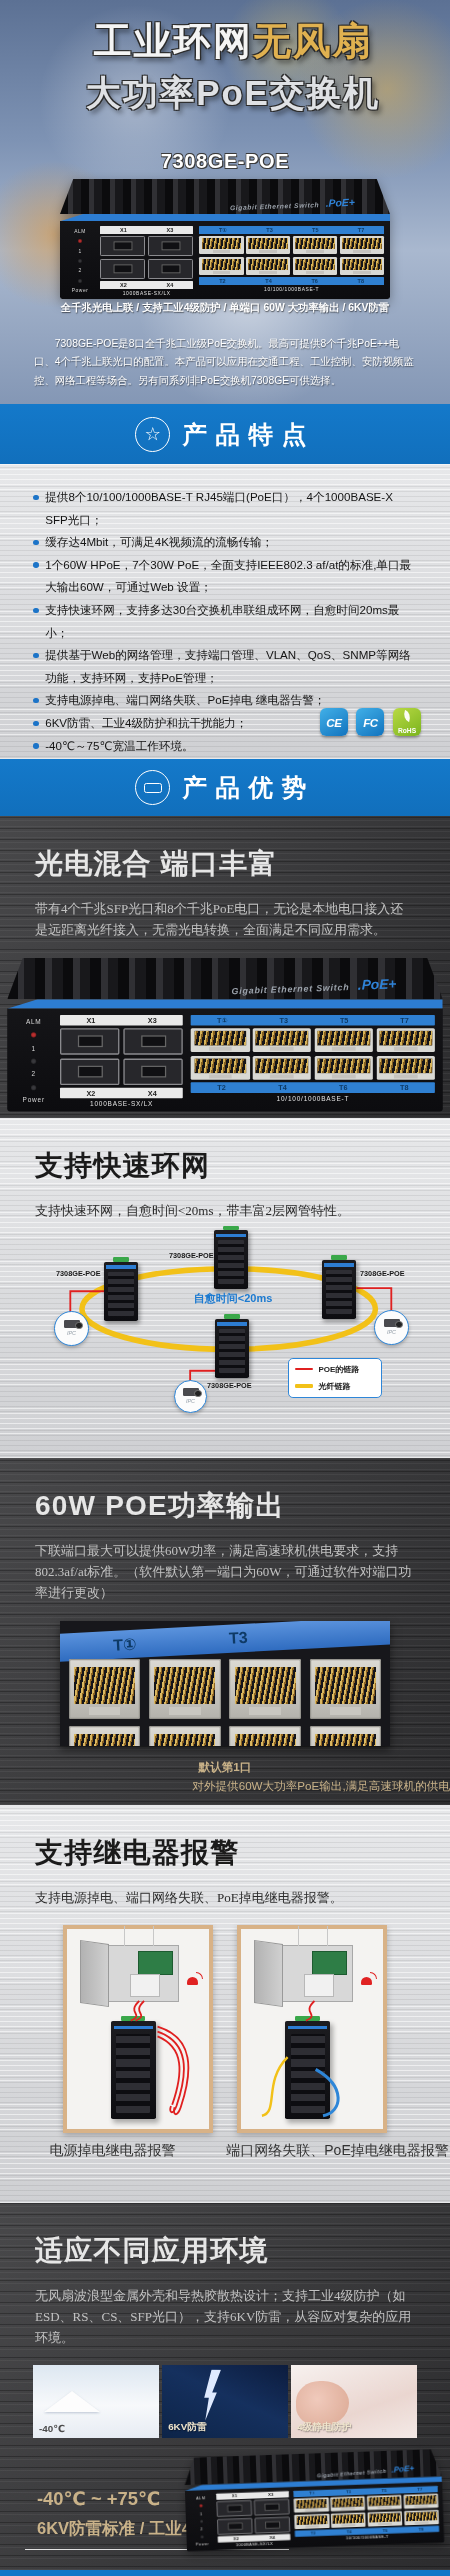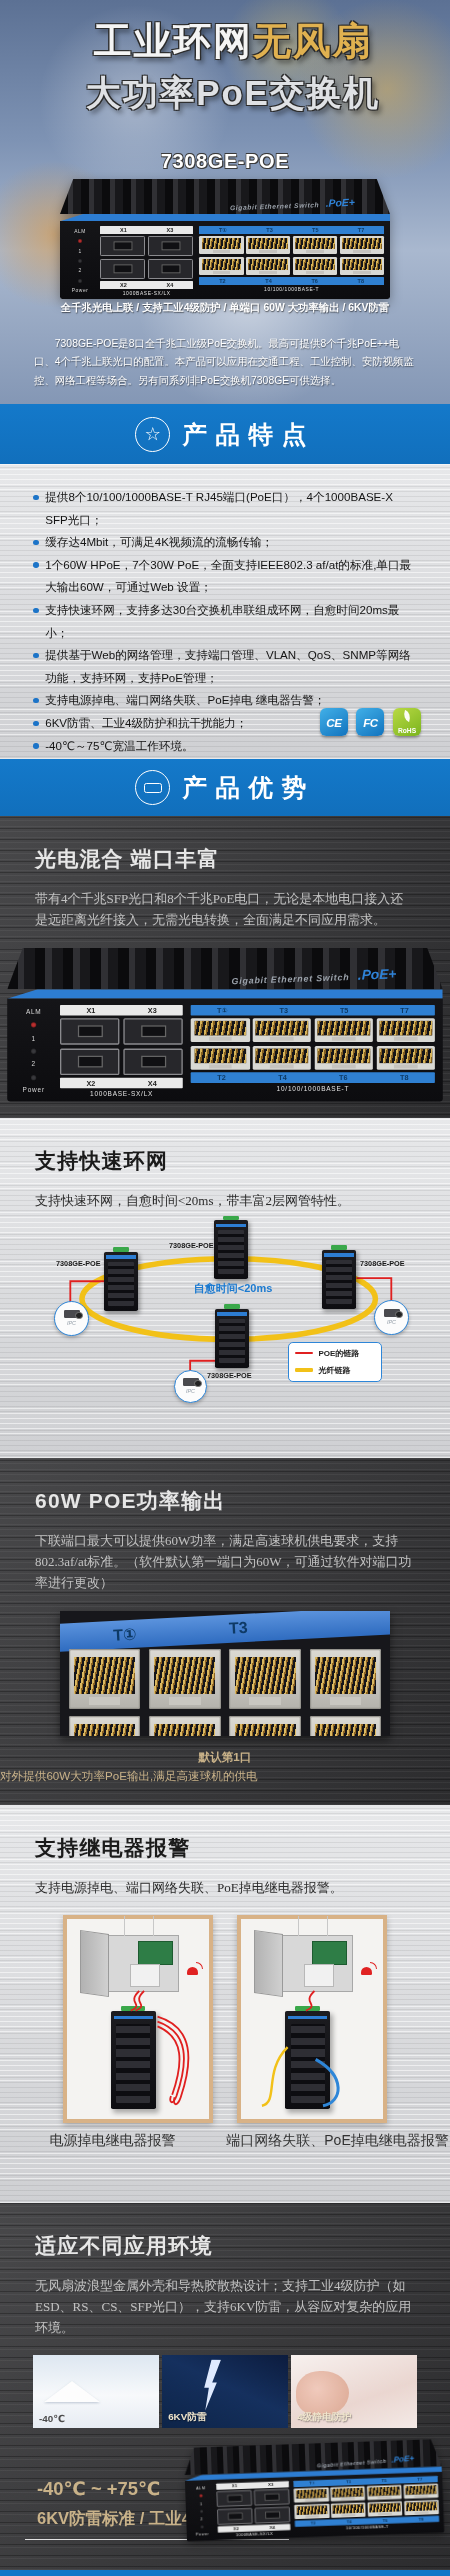--- a/index.html
+++ b/index.html
@@ -89,21 +89,21 @@
   .feat-text{font-size:11.6px;line-height:22.6px;color:#141414;}
   .certs{position:absolute;right:29px;bottom:23px;display:flex;gap:8.6px;}
   .cert{width:28px;height:28px;border-radius:6.1px;display:flex;align-items:center;justify-content:center;
     color:#fff;font-weight:bold;box-shadow:0 1.2px 2.4px rgba(0,0,0,.3);}
   .cert.blue{background:linear-gradient(145deg,#41b0e8,#1273be);font-size:11.6px;font-style:italic;letter-spacing:-0.6px;}
   .cert.green{background:linear-gradient(145deg,#b9d944,#7ab41e);font-size:6.7px;align-items:flex-end;padding-bottom:2.4px;box-sizing:border-box;position:relative;}
   .cert.green::before{content:"";position:absolute;top:3.1px;left:9.8px;width:8px;height:10.4px;background:#fff;
     border-radius:0 100% 0 100%;transform:rotate(20deg);opacity:.95;}
 
   
-  .adv-h2{margin:0;padding:29px 35px 0;font-size:21px;font-weight:bold;letter-spacing:1.2px;}
+  .adv-h2{margin:0;padding:29px 35px 0;font-size:28px;font-weight:bold;letter-spacing:1.2px;}
   .metal-dark .adv-h2{color:#e6e6e6;}
   .metal-light .adv-h2{color:#1b1b1b;}
   .adv-body{margin:14.7px 35px 0;font-size:13px;line-height:21px;font-family:Liberation Serif, serif;}
   .metal-dark .adv-body{color:#c2c2c2;}
   .metal-light .adv-body{color:#2b2b2b;}
 
   .s1{height:302px;}
   .s1-closeup{margin-top:18.4px;height:184px;display:flex;justify-content:center;overflow:hidden;}
   .s1-closeup .switch{transform:scale(1.32);transform-origin:50% 0;margin-top:-4.9px;filter:none;}
 
@@ -117,21 +117,21 @@
   .mini-ports{position:absolute;top:10.4px;left:4.3px;right:4.3px;bottom:4.9px;
     background:repeating-linear-gradient(0deg,#2e2e34 0 4.9px,#0d0d11 4.9px 8px);border-radius:1.2px;}
   .ring-label{position:absolute;font-size:7.3px;font-weight:bold;color:#1a1a1a;white-space:nowrap;}
   .ring-center{position:absolute;left:184px;top:64px;width:98px;text-align:center;
     font-size:11px;font-weight:bold;color:#1c7ad0;}
   .cam{position:absolute;width:33px;height:33px;border-radius:50%;background:#fcfcfc;border:1.8px solid #2e86d8;
     display:flex;flex-direction:column;align-items:center;justify-content:center;box-shadow:0 1.8px 3.7px rgba(0,0,0,.25);}
   .cam-body{width:16px;height:8px;background:#4a4a4e;border-radius:1.2px;position:relative;}
   .cam-body::before{content:"";position:absolute;right:-3.1px;top:1.2px;width:5.5px;height:5.5px;border-radius:50%;background:#222;border:0.6px solid #777;}
   .cam-label{font-size:5.5px;font-style:italic;color:#9aa4ad;margin-top:1.8px;}
-  .legend{position:absolute;left:288px;top:125px;width:80px;background:#fff;border:1.8px solid #2e86d8;border-radius:4.9px;
+  .legend{position:absolute;left:288px;top:131px;width:80px;background:#fff;border:1.8px solid #2e86d8;border-radius:4.9px;
     padding:4.9px 6.1px;display:flex;flex-direction:column;gap:6.1px;}
   .legend-row{display:flex;align-items:center;gap:4.9px;}
   .legend-swatch{width:18.4px;height:2.4px;border-radius:1.2px;flex:none;}
   .legend-swatch.red{background:#e02020;}
   .legend-swatch.yellow{background:#f2c118;height:3.7px;}
   .legend-label{font-size:8px;color:#222;font-weight:bold;}
 
   .s3{height:347px;}
   .macro{position:relative;margin:18.4px auto 0;width:330px;height:125px;background:#17171b;overflow:hidden;
     box-shadow:0 3.7px 8.6px rgba(0,0,0,.5);}
@@ -142,21 +142,21 @@
   .macro-strip .p2{left:175px;}
   .macro-row{position:absolute;left:8.6px;right:8.6px;display:flex;gap:8.6px;}
   .macro-row.r1{top:38px;height:60px;}
   .macro-row.r2{top:105px;height:60px;}
   .macro-port{flex:1;background:linear-gradient(180deg,#dcdad4,#b4b2ac);border-radius:1.8px;position:relative;
     box-shadow:inset 0 0 0 1.2px #96948e;}
   .macro-port::before{content:"";position:absolute;left:5.5px;right:5.5px;top:8px;bottom:15.3px;
     background:#15151a repeating-linear-gradient(100deg,rgba(228,192,100,.95) 0 1.8px,rgba(150,106,36,.92) 1.8px 3.1px,transparent 3.1px 5.5px);}
   .macro-port::after{content:"";position:absolute;left:28%;right:28%;bottom:4.3px;height:7.3px;background:#c9c7c1;}
   .s3-cap1{margin-top:13.5px;text-align:center;font-size:11.6px;font-weight:bold;color:#c9b289;}
-  .s3-cap2{margin-top:4.9px;text-align:left;font-size:11.6px;color:#c9b289;}
+  .s3-cap2{margin-top:4.9px;text-align:right;font-size:11.6px;color:#c9b289;}
 
   .s4{height:398px;}
   .frames{margin-top:17px;display:flex;justify-content:center;gap:24.5px;}
   .frame{width:150px;height:208px;border:4.3px solid #d8b287;background:#f4f3f1;position:relative;box-sizing:border-box;
     box-shadow:0 3.1px 6.1px rgba(0,0,0,.25);}
   .cabinet{position:absolute;top:16px;left:39px;width:71px;height:55px;background:#d8d8d8;border:0.6px solid #a8a8a8;}
   .cabinet .door{position:absolute;left:-27px;top:-3.7px;width:27px;height:61px;
     background:linear-gradient(90deg,#b2b2b2,#d0d0d0);transform:skewY(8deg);border:0.6px solid #9a9a9a;}
   .cabinet .ant{position:absolute;top:-19.6px;width:1.2px;height:19.6px;background:#c8c8c8;}
   .cabinet .ant.a1{left:17px;} .cabinet .ant.a2{left:46px;}

